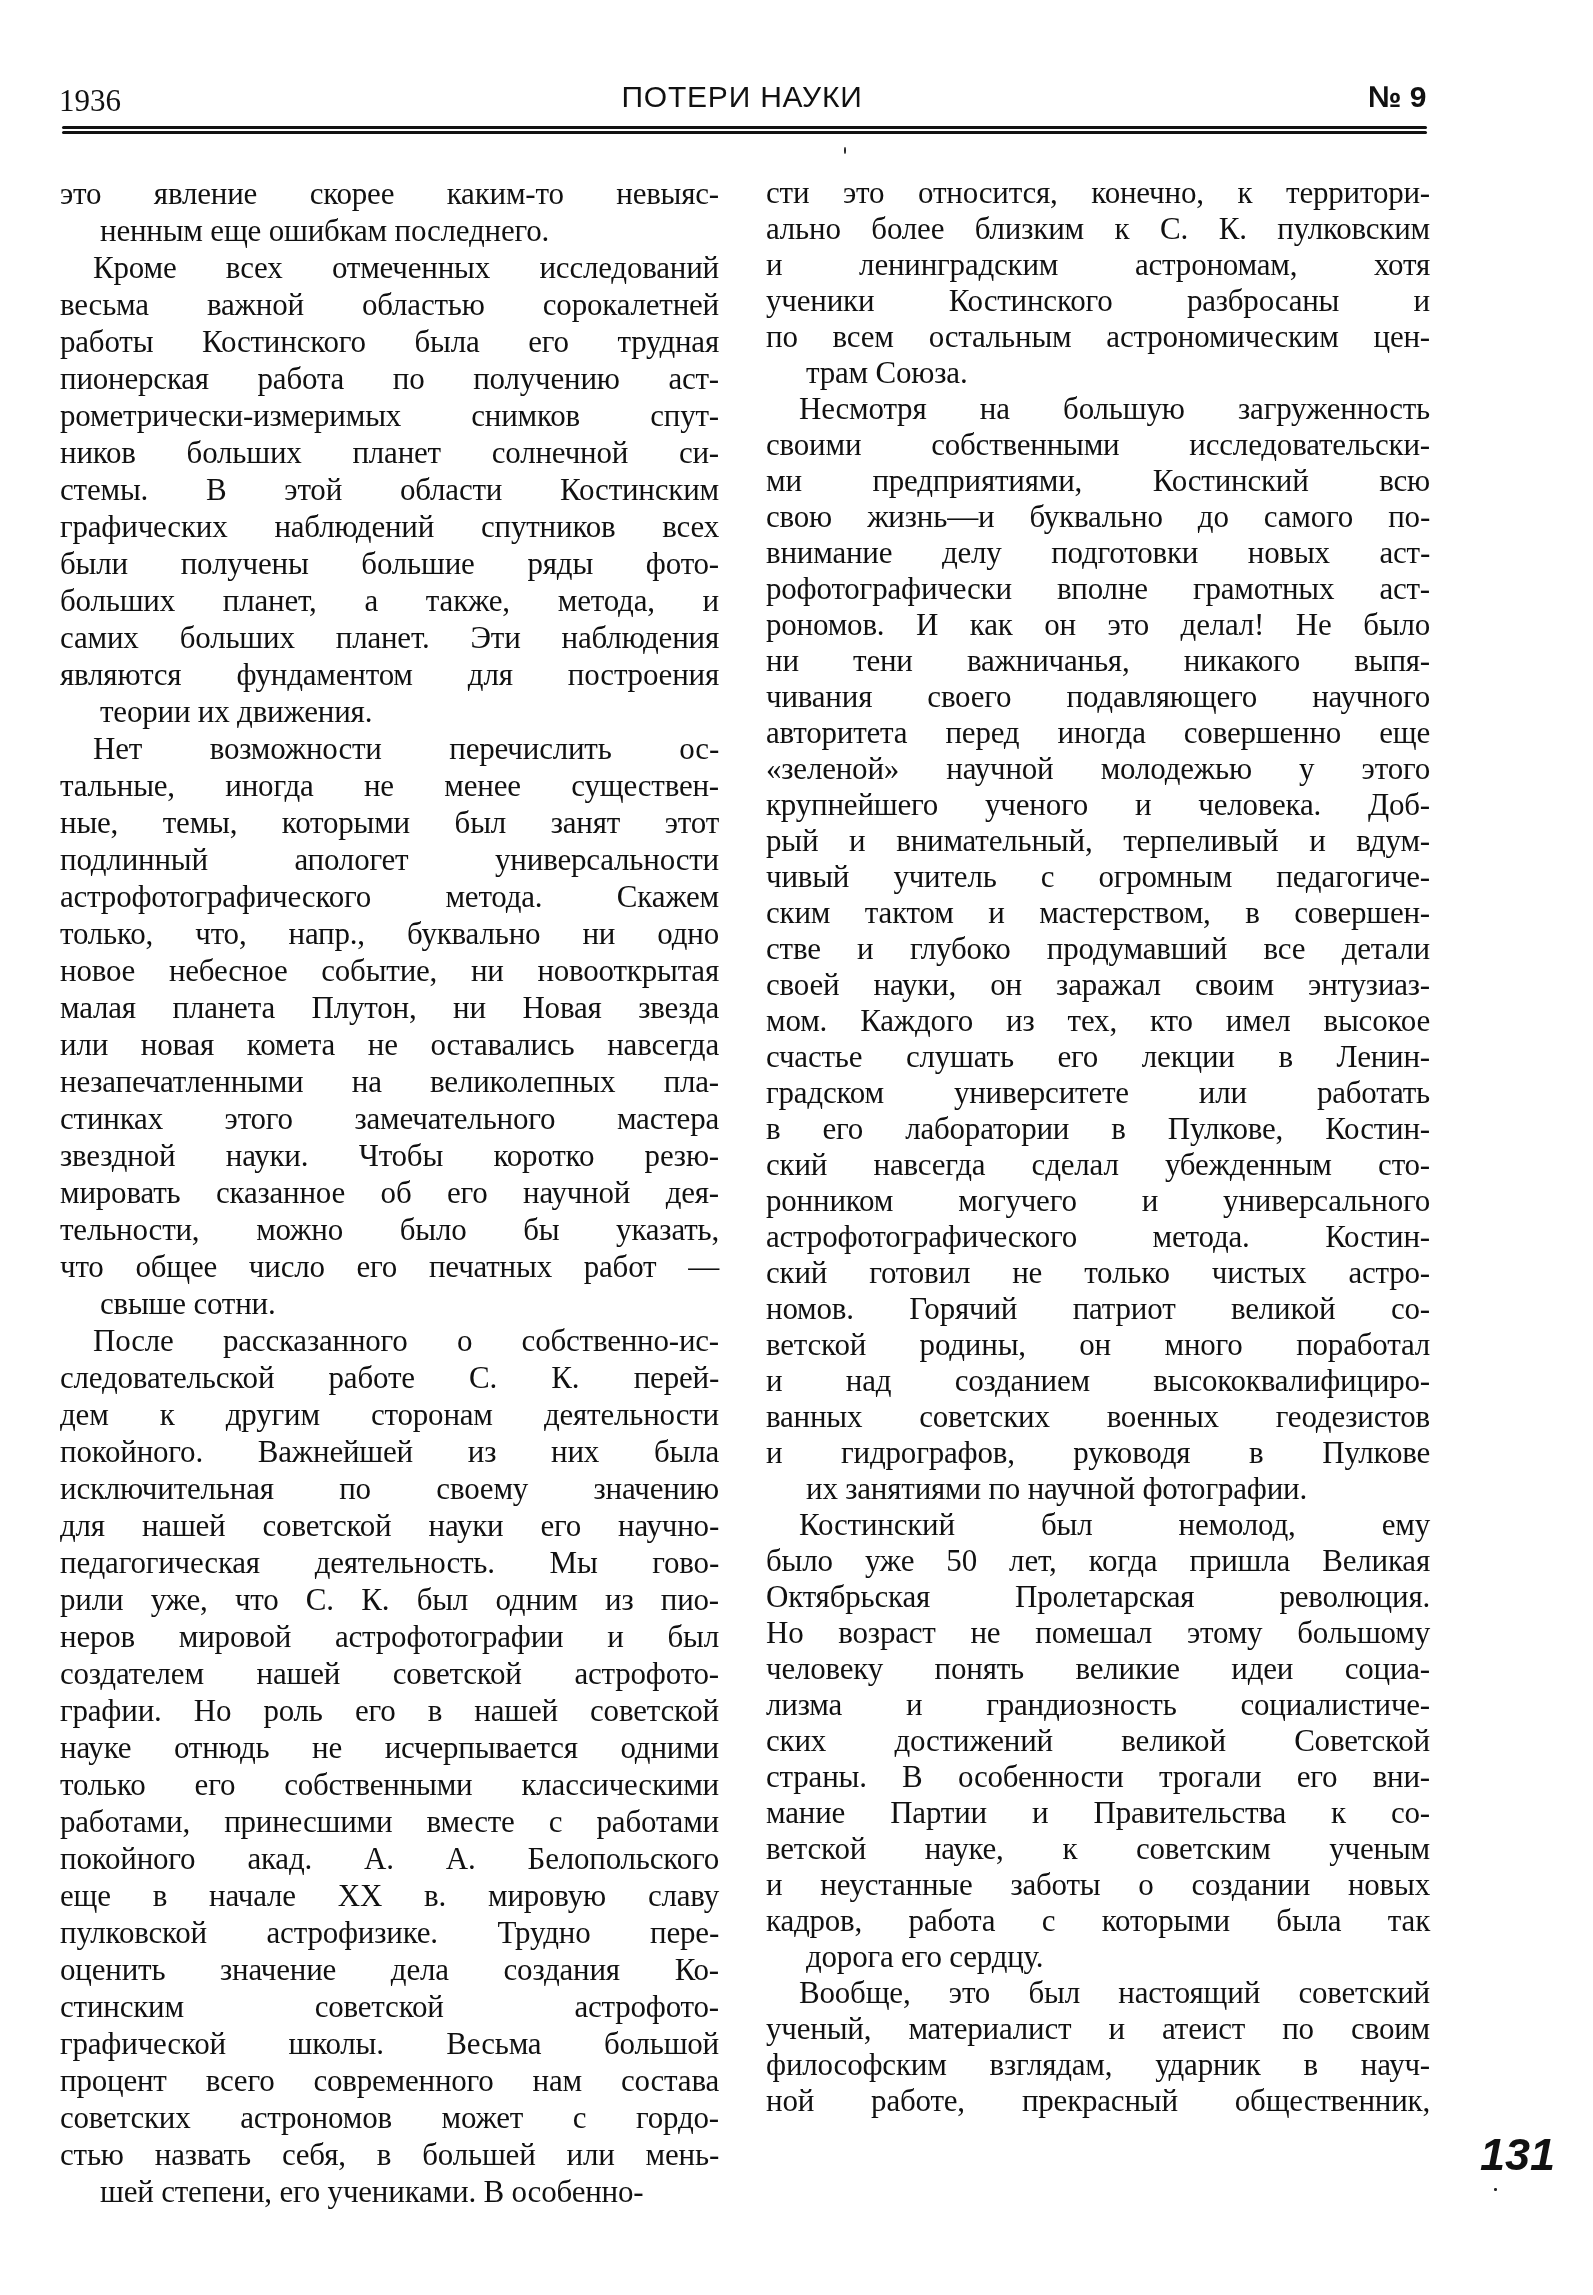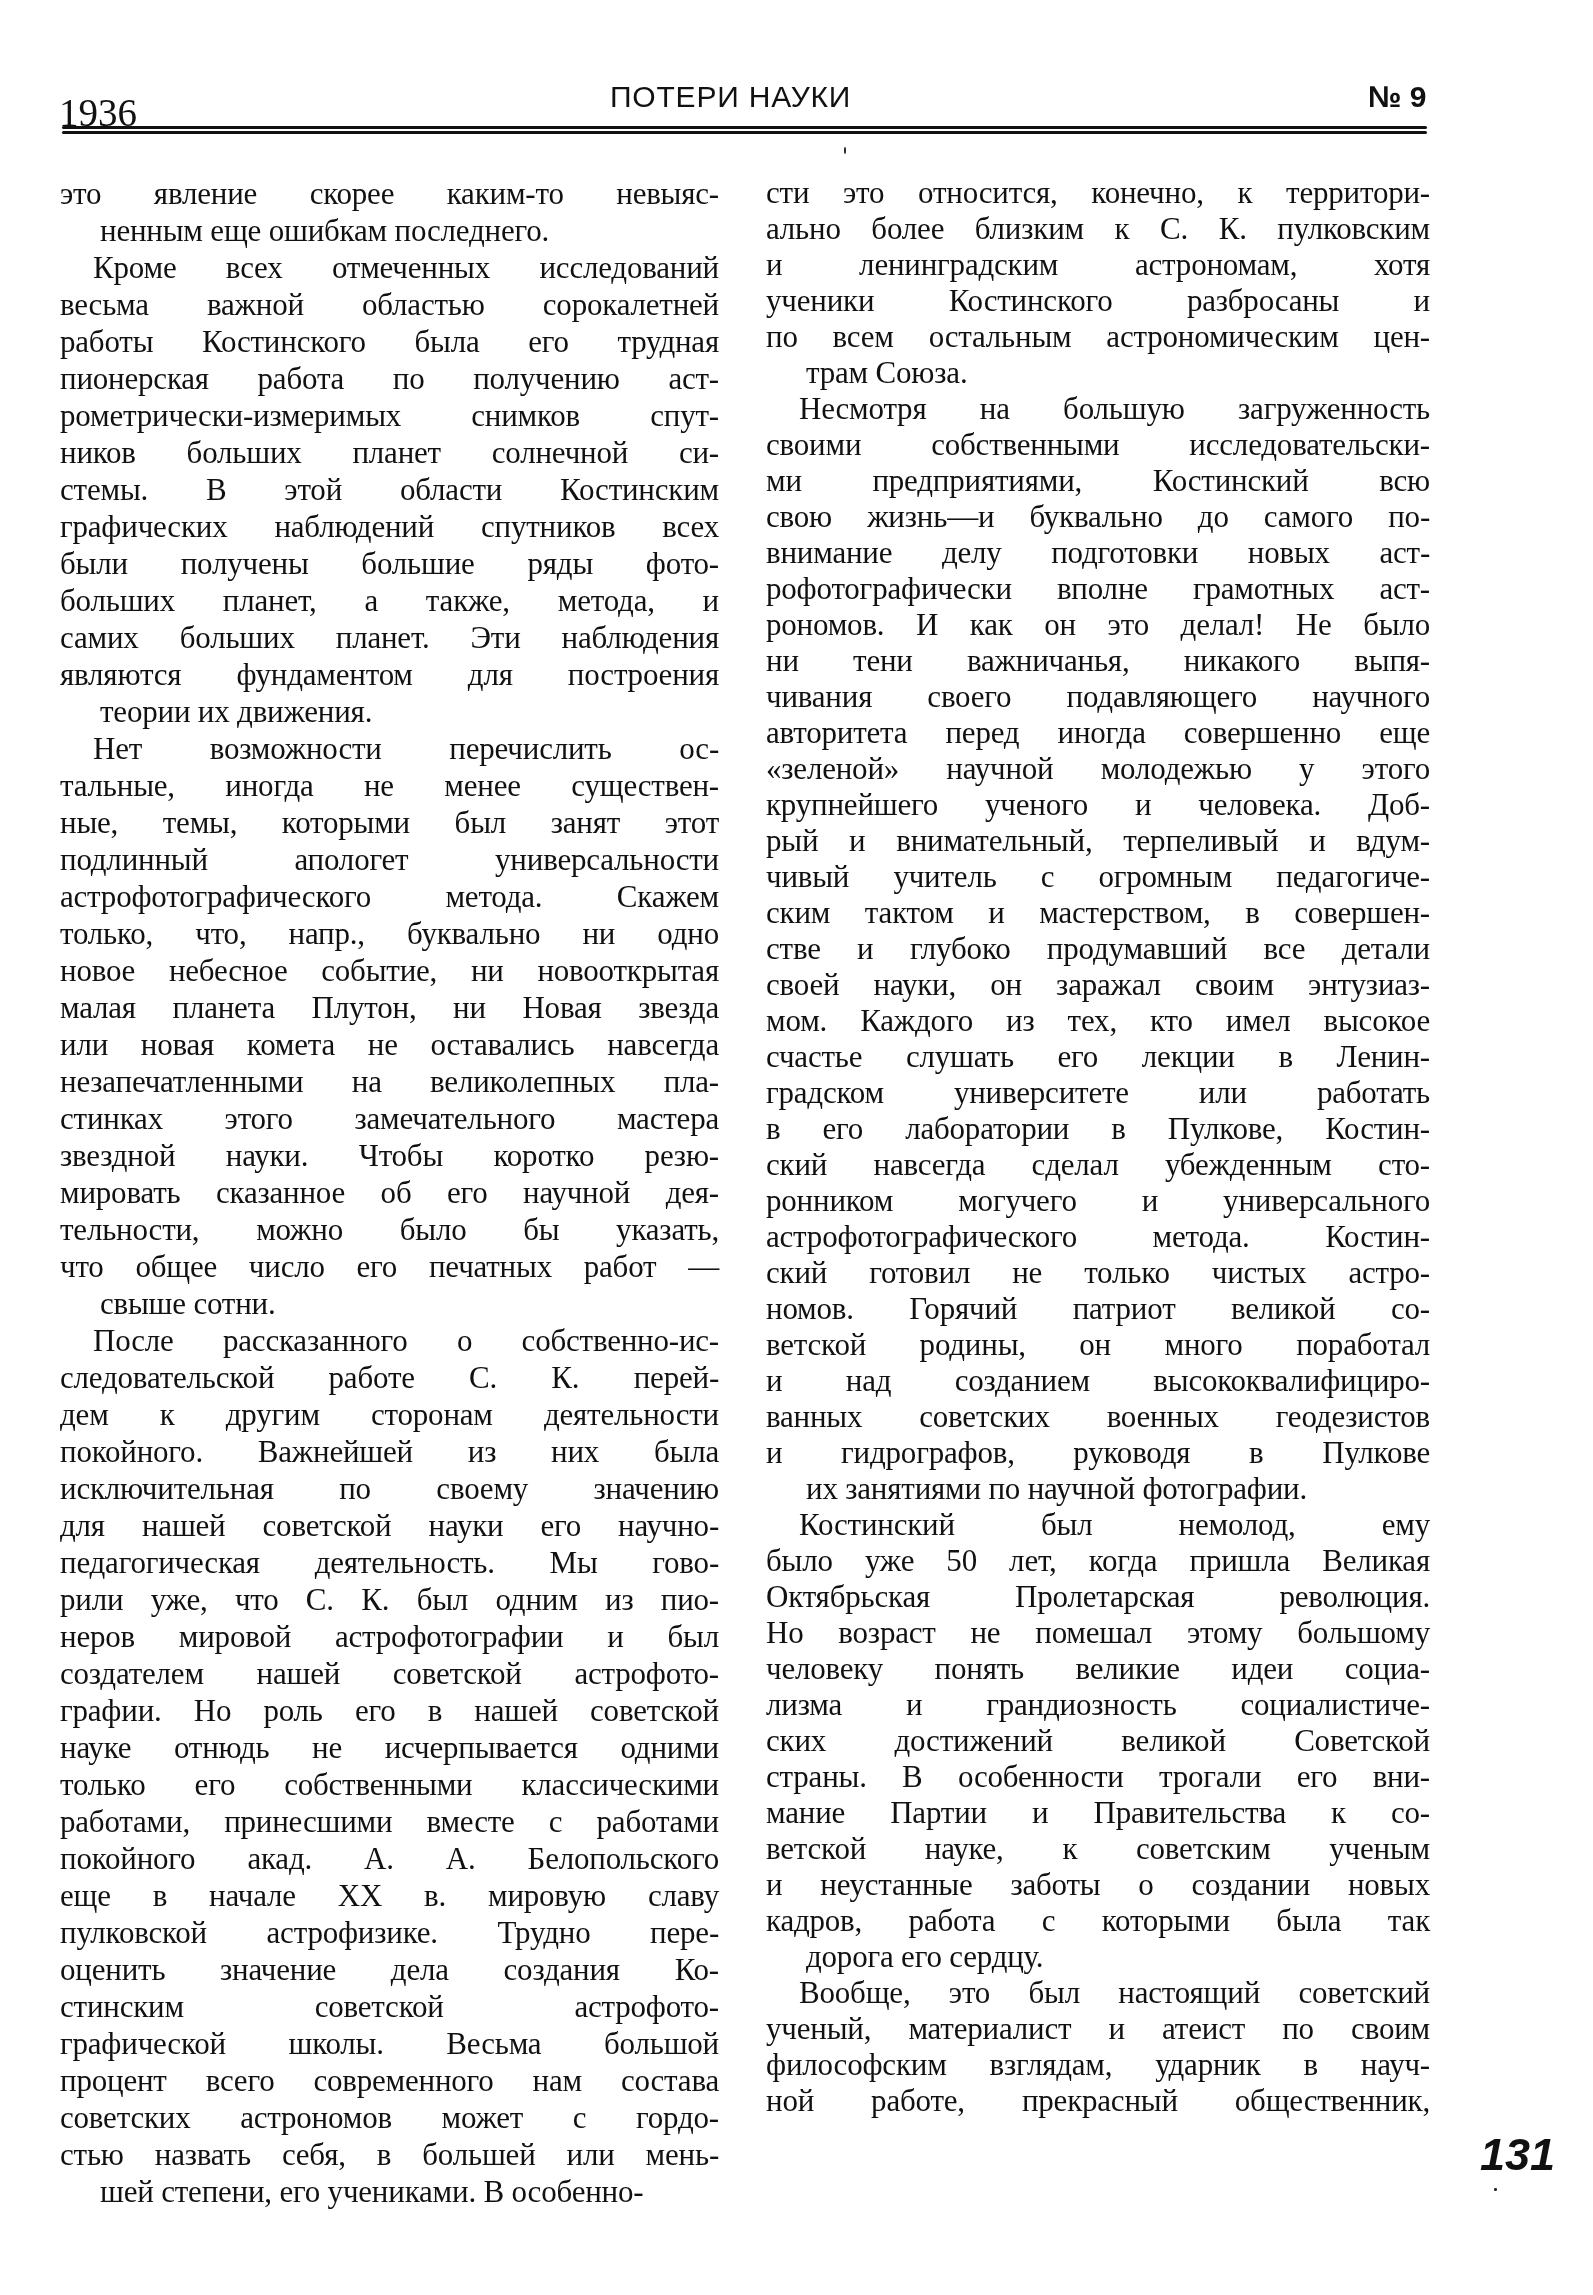--- a/index.html
+++ b/index.html
@@ -1,20 +1,20 @@
 <!DOCTYPE html>
 <html style="font-size:13.2px"><head>
 <meta charset="utf-8">
 <style>
   html, body { margin: 0; padding: 0; background: #ffffff; }
   body { width: 1593px; height: 2295px; position: relative; overflow: hidden; color: #111; }
   .page { position: absolute; left: 0; top: 0; width: 1593px; height: 2295px; background: #fff; }
   .running-head { position: absolute; top: 79px; left: 0; width: 1593px; height: 36px; font-family: "Liberation Serif", serif; }
-  .rh-year { position: absolute; left: 59px; top: 16px; font-size: 39px; line-height: 36px; }
-  .rh-title { position: absolute; left: 610px; width: 264px; top: 0; text-align: left; font-size: 30px; line-height: 36px; letter-spacing: 0.8px; font-family: "Liberation Sans", sans-serif; }
+  .rh-year { position: absolute; left: 59px; top: 4px; font-size: 31px; line-height: 36px; }
+  .rh-title { position: absolute; left: 610px; width: 264px; top: 0; text-align: center; font-size: 30px; line-height: 36px; letter-spacing: 0.8px; font-family: "Liberation Sans", sans-serif; }
   .rh-issue { position: absolute; left: 1368px; top: 0; font-size: 30px; line-height: 36px; font-weight: bold; font-family: "Liberation Sans", sans-serif; }
   .rule { position: absolute; left: 62px; width: 1365px; top: 126px; height: 8.3px; }
   .rule .r1 { position: absolute; left: 0; right: 0; top: 0; height: 2.5px; background: #111; border-radius: 1.7px; }
   .rule .r2 { position: absolute; left: 0; right: 0; top: 5px; height: 2.5px; background: #111; border-radius: 1.7px; }
   .column { position: absolute; top: 175px; font-family: "Liberation Serif", serif; font-size: 31px; }
   .col-left { left: 60px; width: 659px; }
   .col-right { left: 766px; width: 664px; }
   .line { white-space: nowrap; overflow: visible; text-align: justify; text-align-last: justify; height: 37px; line-height: 37px; letter-spacing: -0.2px; }
   .col-right .line { height: 36px; line-height: 36px; }
   .line.last { text-align-last: left; margin-left: 40px; }

